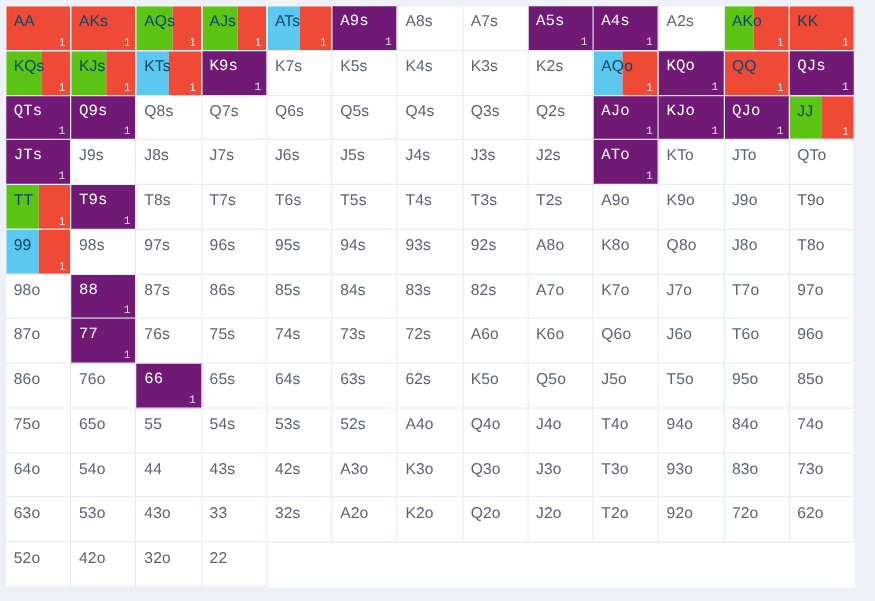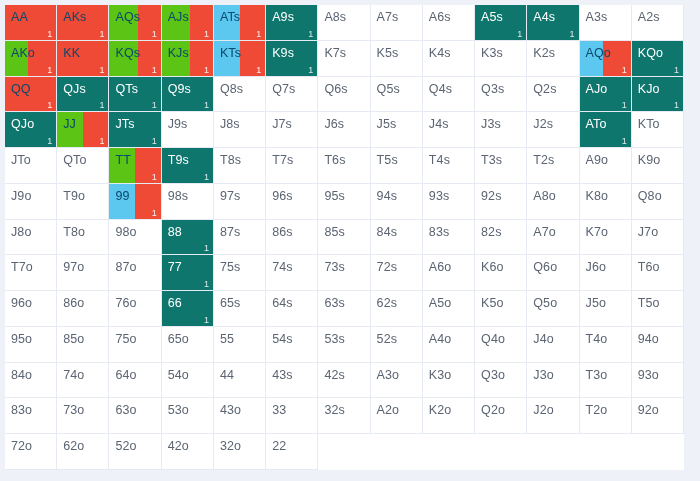--- a/index.html
+++ b/index.html
@@ -44,21 +44,21 @@
   .cell .weight{
     position:absolute;
     right:4px;bottom:1px;
     font-size:9px;
     line-height:10px;
     color:#ffffff;
     opacity:.92;
   }
   
   .cell.sel .label{color:#0c4a6e;text-shadow:0 0 1px rgba(0,0,0,.06);}
-  .cell.tint{background:#0f766e;}
+  .cell.tint{background:#701a75;font-family:Liberation Mono, monospace;}
   .cell.tint .label{color:#ffffff;}
   .cell.tint .weight{color:#ffffff;opacity:.85;}
 </style>
 </head>
 <body>
 
 <div id="range-matrix">
     <div class="cell sel">
       <div class="fills">
         <div class="seg" style="width: 100%; background: rgb(238, 74, 54);"></div>
@@ -100,33 +100,27 @@
     <div class="cell tint">
       <span class="label">A9s</span>
       <span class="weight">1</span>
     </div>
     <div class="cell plain">
       <span class="label">A8s</span>
     </div>
     <div class="cell plain">
       <span class="label">A7s</span>
     </div>
-    <div class="cell plain">
-      <span class="label">A6s</span>
-    </div>
     <div class="cell tint">
       <span class="label">A5s</span>
       <span class="weight">1</span>
     </div>
     <div class="cell tint">
       <span class="label">A4s</span>
       <span class="weight">1</span>
-    </div>
-    <div class="cell plain">
-      <span class="label">A3s</span>
     </div>
     <div class="cell plain">
       <span class="label">A2s</span>
     </div>
     <div class="cell sel">
       <div class="fills">
         <div class="seg" style="width: 45%; background: rgb(92, 196, 20);"></div>
         <div class="seg" style="width: 55%; background: rgb(238, 74, 54);"></div>
       </div>
       <span class="label">AKo</span>
@@ -425,20 +419,23 @@
       <span class="label">97o</span>
     </div>
     <div class="cell plain">
       <span class="label">87o</span>
     </div>
     <div class="cell tint">
       <span class="label">77</span>
       <span class="weight">1</span>
     </div>
     <div class="cell plain">
+      <span class="label">76s</span>
+    </div>
+    <div class="cell plain">
       <span class="label">75s</span>
     </div>
     <div class="cell plain">
       <span class="label">74s</span>
     </div>
     <div class="cell plain">
       <span class="label">73s</span>
     </div>
     <div class="cell plain">
       <span class="label">72s</span>
@@ -475,23 +472,20 @@
       <span class="label">65s</span>
     </div>
     <div class="cell plain">
       <span class="label">64s</span>
     </div>
     <div class="cell plain">
       <span class="label">63s</span>
     </div>
     <div class="cell plain">
       <span class="label">62s</span>
-    </div>
-    <div class="cell plain">
-      <span class="label">A5o</span>
     </div>
     <div class="cell plain">
       <span class="label">K5o</span>
     </div>
     <div class="cell plain">
       <span class="label">Q5o</span>
     </div>
     <div class="cell plain">
       <span class="label">J5o</span>
     </div>

